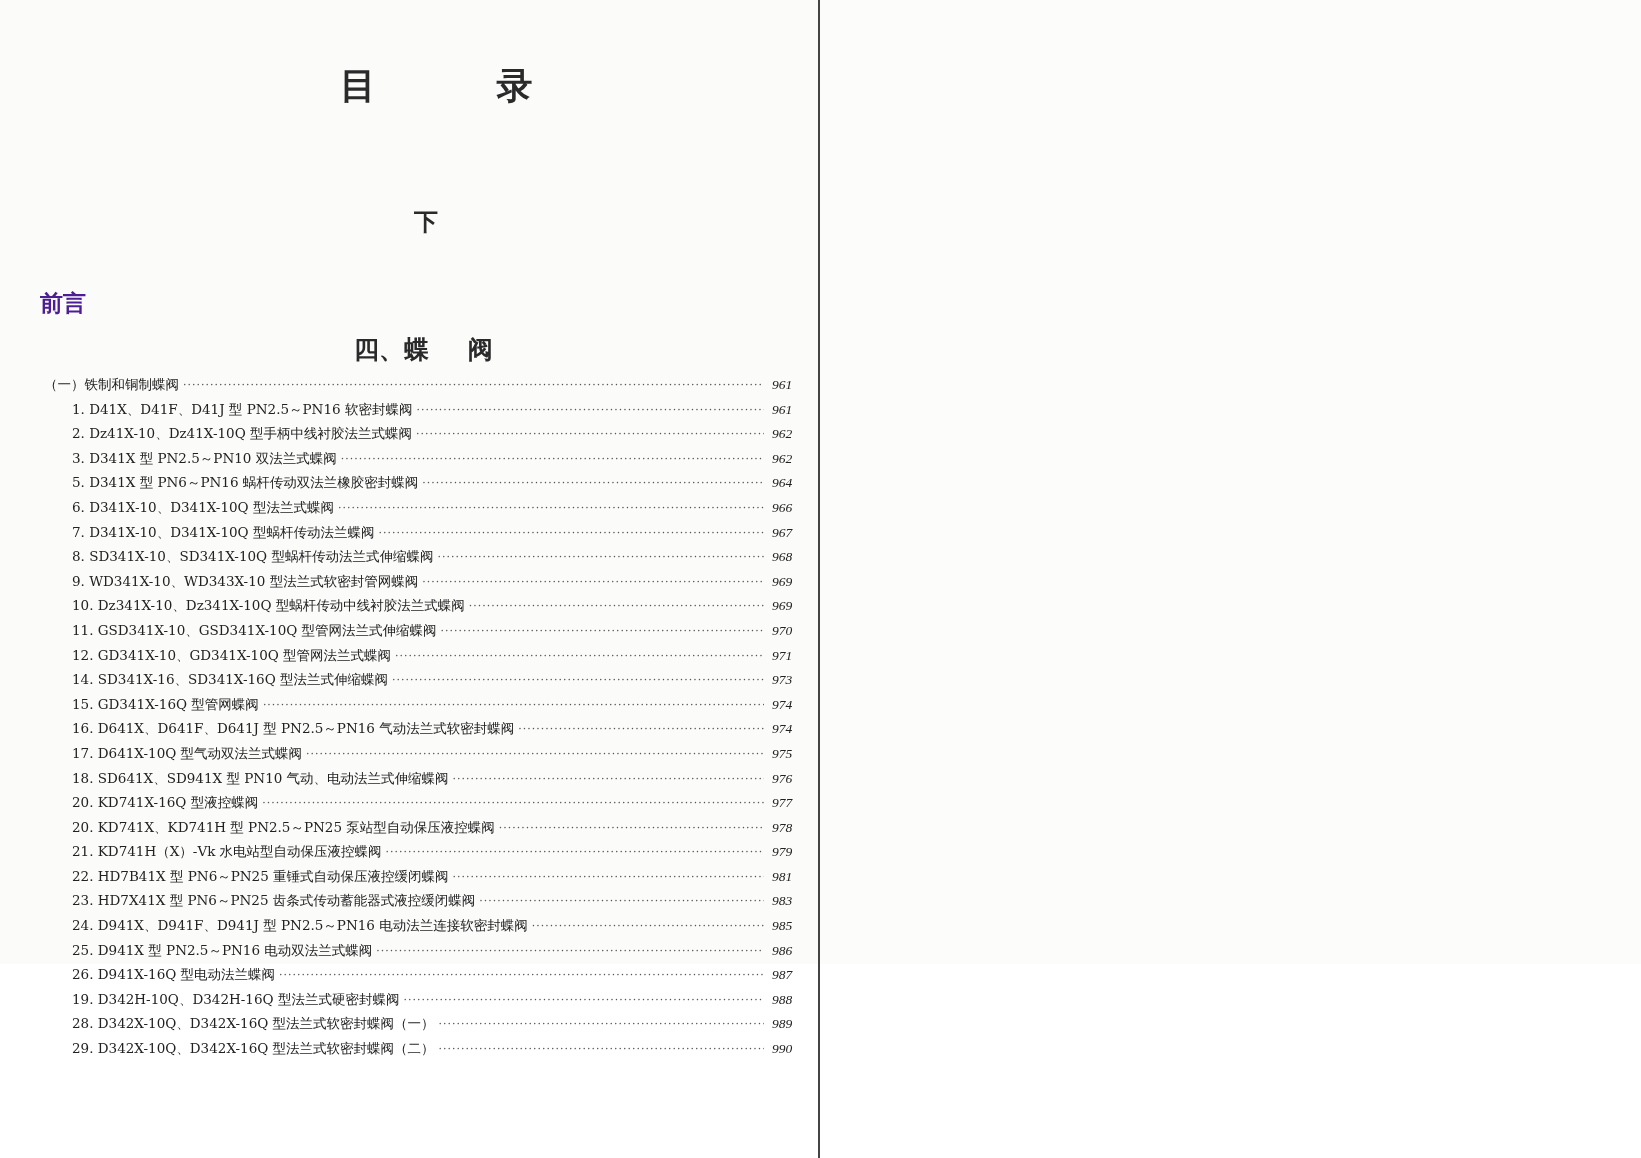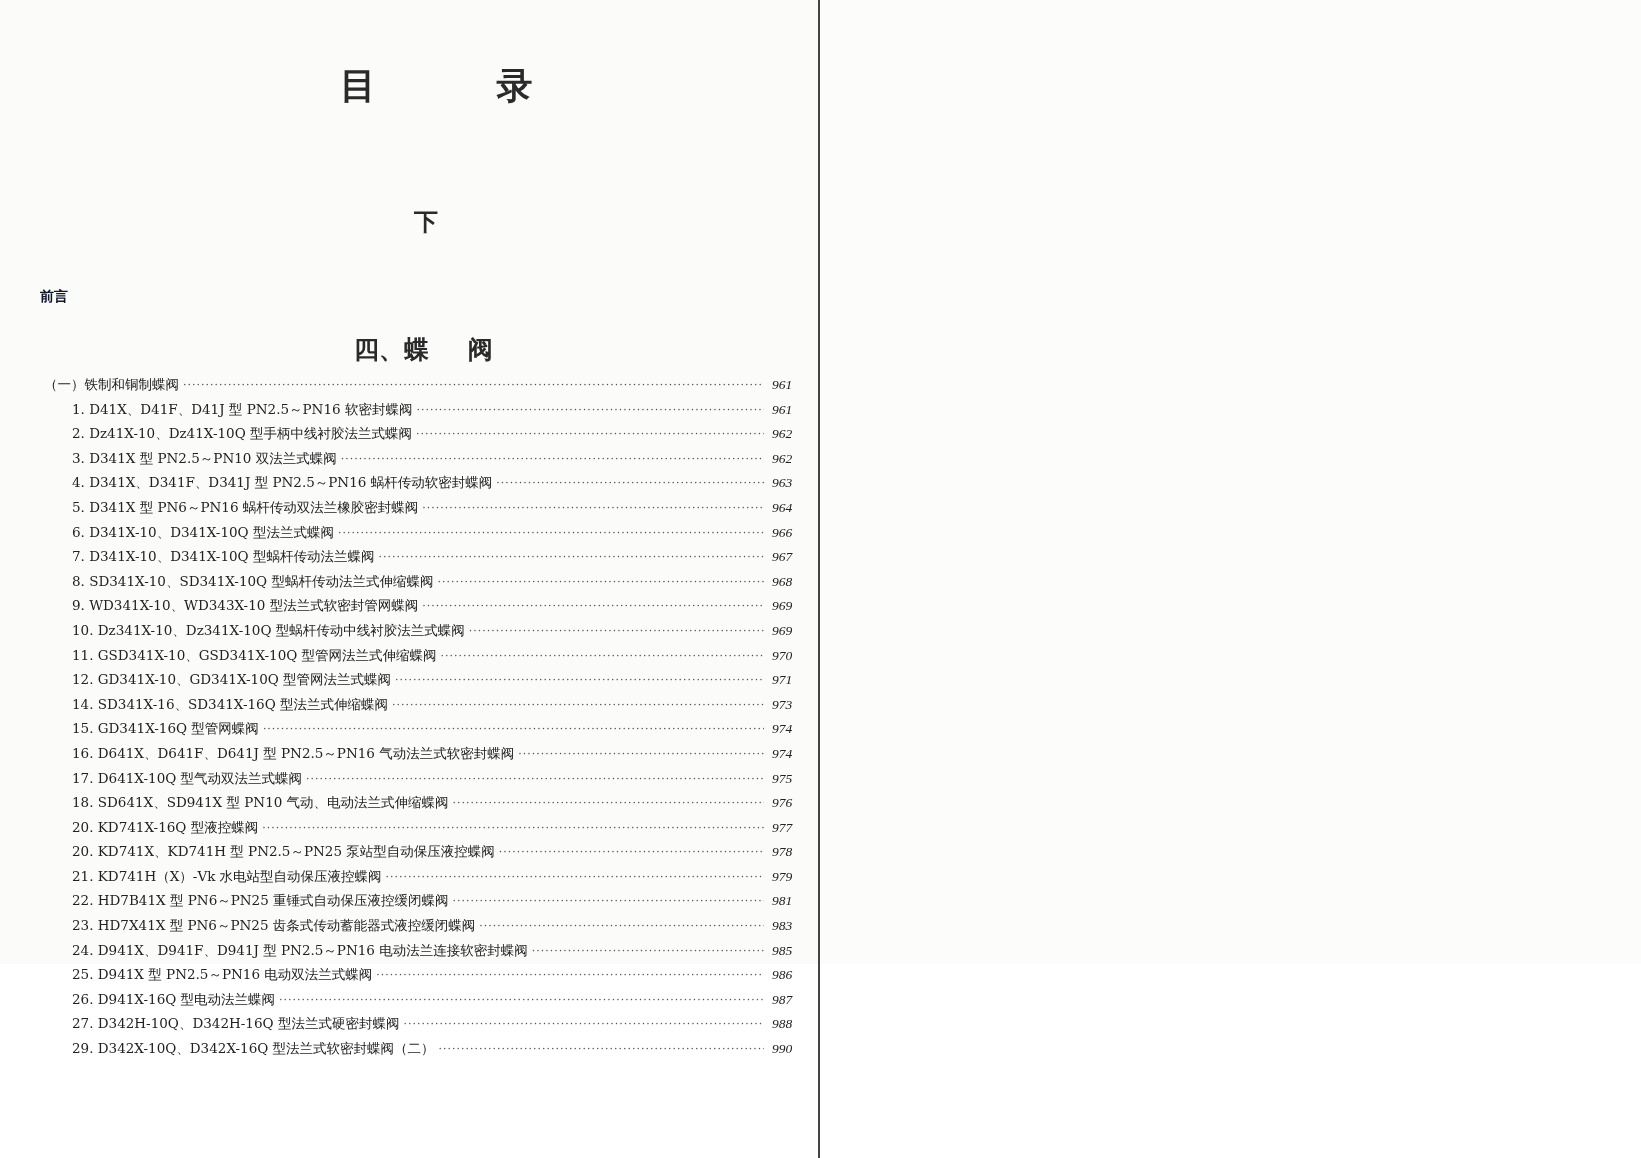--- a/index.html
+++ b/index.html
@@ -26,21 +26,21 @@
     font-size: 36px; letter-spacing: 54px; color: #2a2a2a;
   }
   .volume {
     position: absolute; left: 414px; top: 206px;
     font-family: "DejaVu Sans", sans-serif; font-weight: bold;
     font-size: 24px; color: #2a2a2a;
   }
   .preface {
     position: absolute; left: 40px; top: 288px;
     font-family: "DejaVu Sans", sans-serif; font-weight: bold;
-    font-size: 14px; color: #0f172a;
+    font-size: 23px; color: #4c1d95;
   }
   .chapter {
     position: absolute; left: 354px; top: 333px;
     font-family: "DejaVu Sans", sans-serif; font-weight: bold;
     font-size: 25px; color: #2a2a2a; word-spacing: 30px;
   }
   .toc {
     position: absolute; list-style: none; margin: 4px; padding: 0;
   }
   .toc-left { left: 40px; top: 368px; width: 752px; }
@@ -87,25 +87,20 @@
         <span class="label">2. Dz41X-10、Dz41X-10Q 型手柄中线衬胶法兰式蝶阀</span>
         <span class="leader"></span>
         <span class="pg">962</span>
       </li>
       <li class="item">
         <span class="label">3. D341X 型 PN2.5～PN10 双法兰式蝶阀</span>
         <span class="leader"></span>
         <span class="pg">962</span>
       </li>
       <li class="item">
-        <span class="label">4. D341X、D341F、D341J 型 PN2.5～PN16 蜗杆传动软密封蝶阀</span>
-        <span class="leader"></span>
-        <span class="pg">963</span>
-      </li>
-      <li class="item">
         <span class="label">5. D341X 型 PN6～PN16 蜗杆传动双法兰橡胶密封蝶阀</span>
         <span class="leader"></span>
         <span class="pg">964</span>
       </li>
       <li class="item">
         <span class="label">6. D341X-10、D341X-10Q 型法兰式蝶阀</span>
         <span class="leader"></span>
         <span class="pg">966</span>
       </li>
       <li class="item">
@@ -197,23 +192,28 @@
         <span class="label">25. D941X 型 PN2.5～PN16 电动双法兰式蝶阀</span>
         <span class="leader"></span>
         <span class="pg">986</span>
       </li>
       <li class="item">
         <span class="label">26. D941X-16Q 型电动法兰蝶阀</span>
         <span class="leader"></span>
         <span class="pg">987</span>
       </li>
       <li class="item">
-        <span class="label">27. D342H-10Q、D342H-16Q 型法兰式硬密封蝶阀</span>
+        <span class="label">19. D342H-10Q、D342H-16Q 型法兰式硬密封蝶阀</span>
         <span class="leader"></span>
         <span class="pg">988</span>
+      </li>
+      <li class="item">
+        <span class="label">28. D342X-10Q、D342X-16Q 型法兰式软密封蝶阀（一）</span>
+        <span class="leader"></span>
+        <span class="pg">989</span>
       </li>
       <li class="item">
         <span class="label">29. D342X-10Q、D342X-16Q 型法兰式软密封蝶阀（二）</span>
         <span class="leader"></span>
         <span class="pg">990</span>
       </li>
     </ul>
 </div>
 
 <div class="spine"></div>

